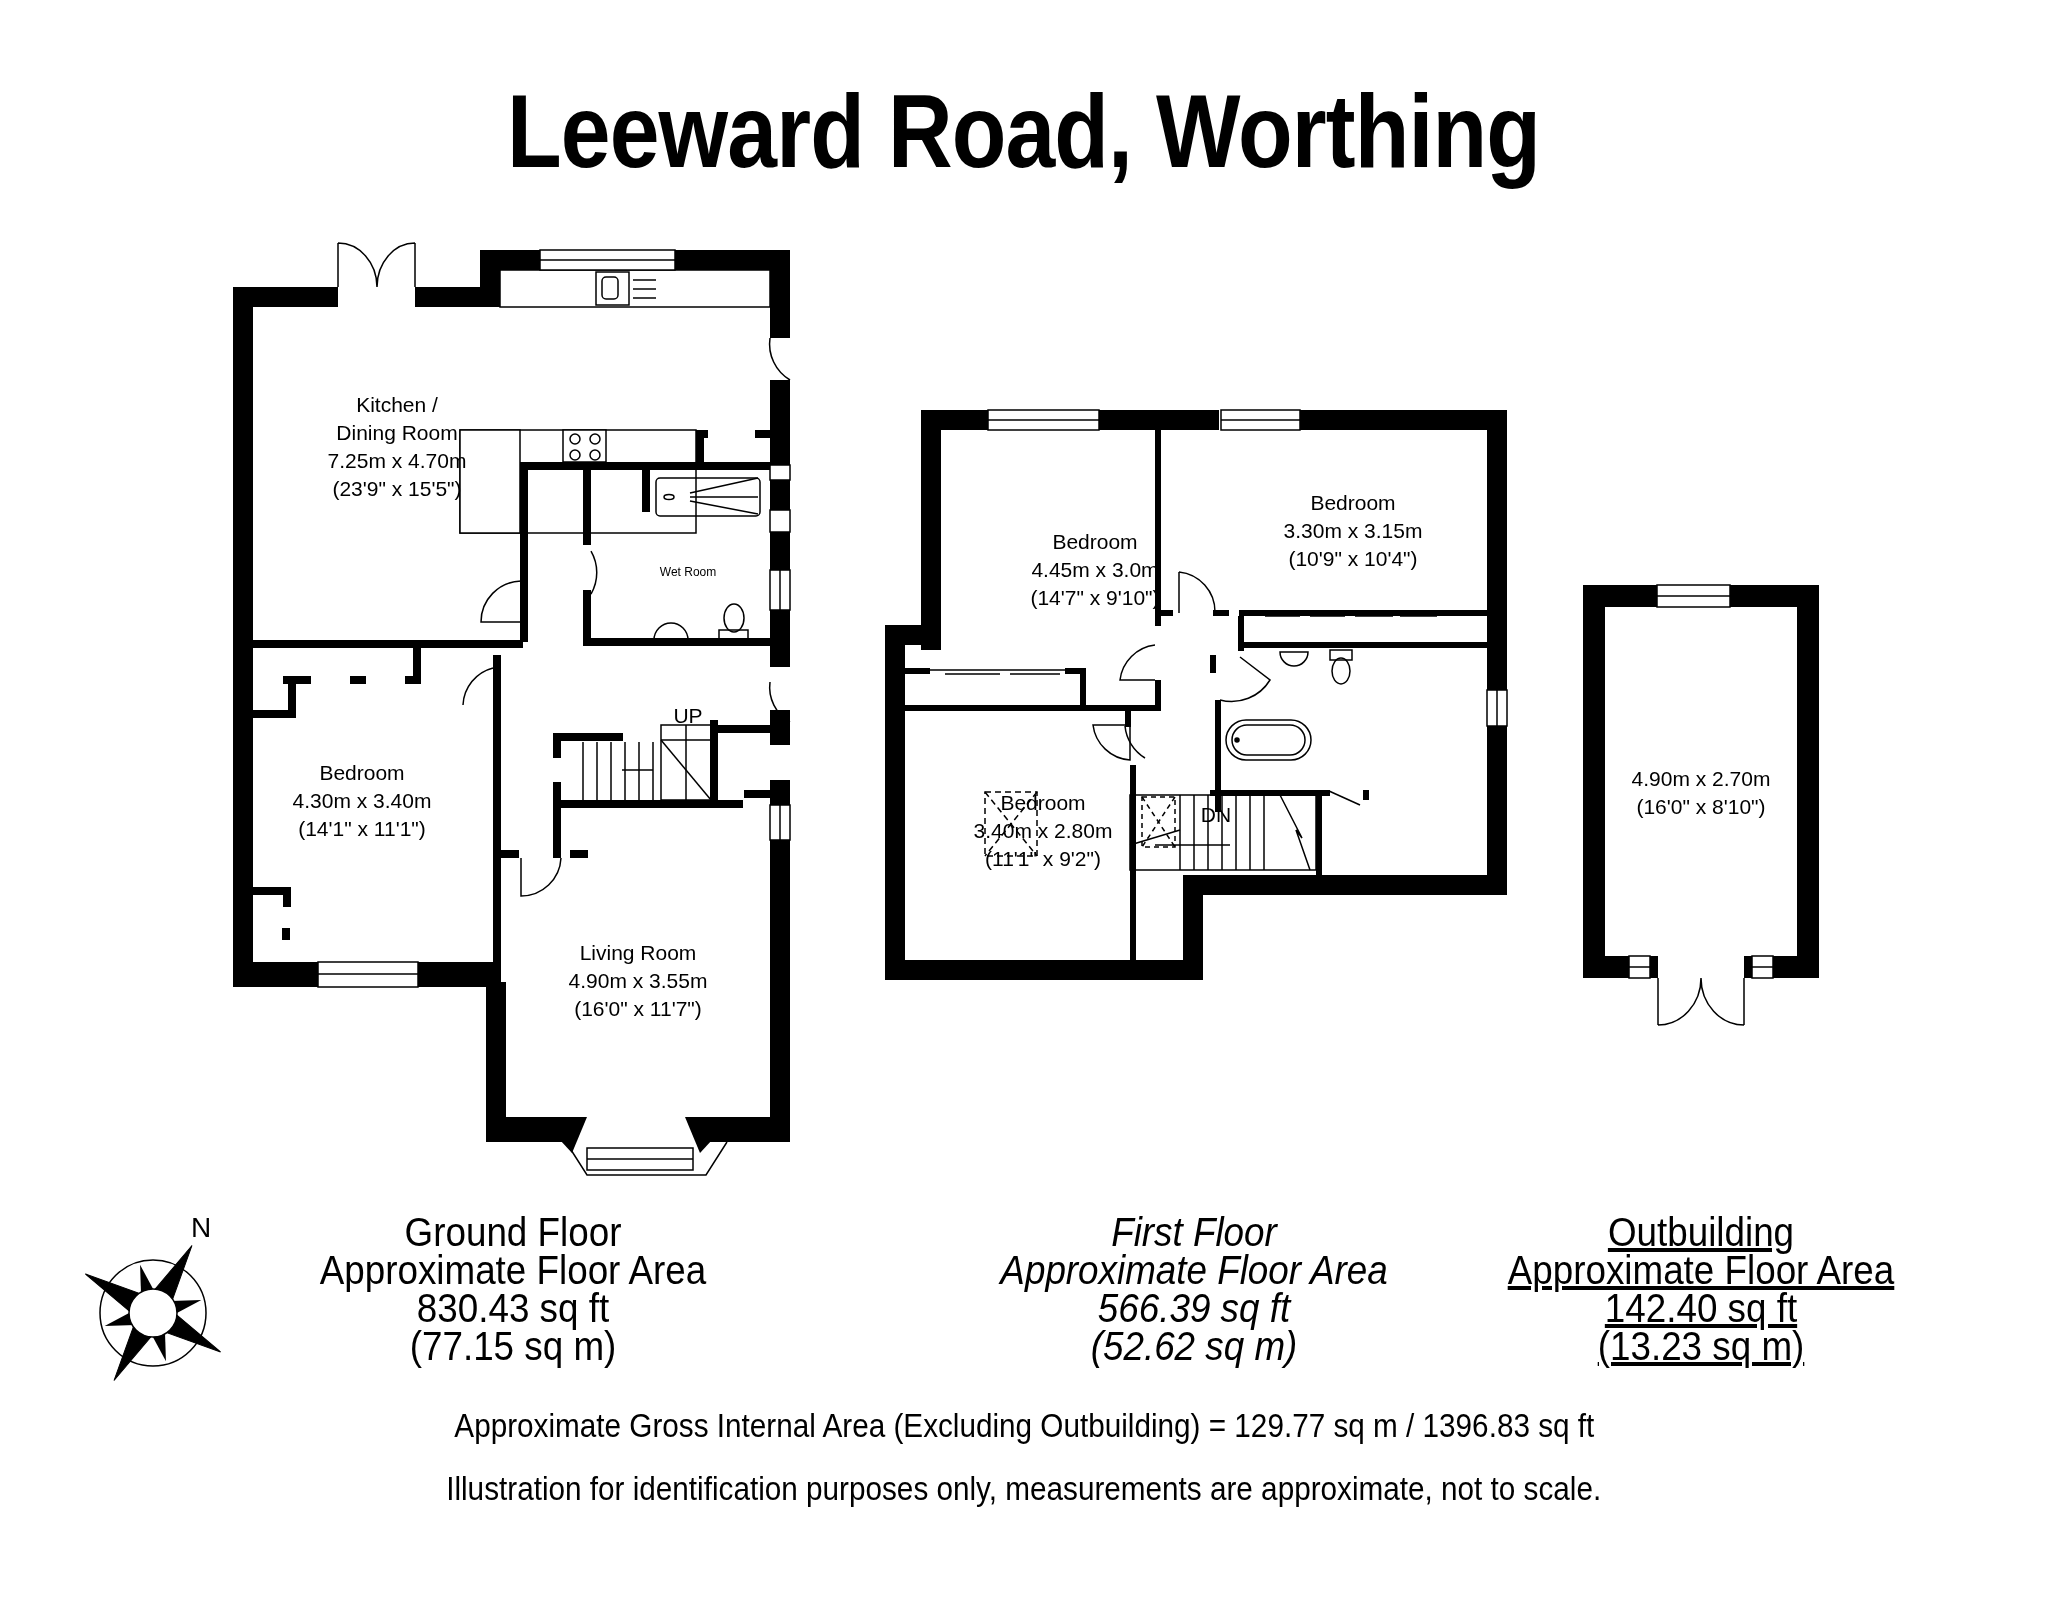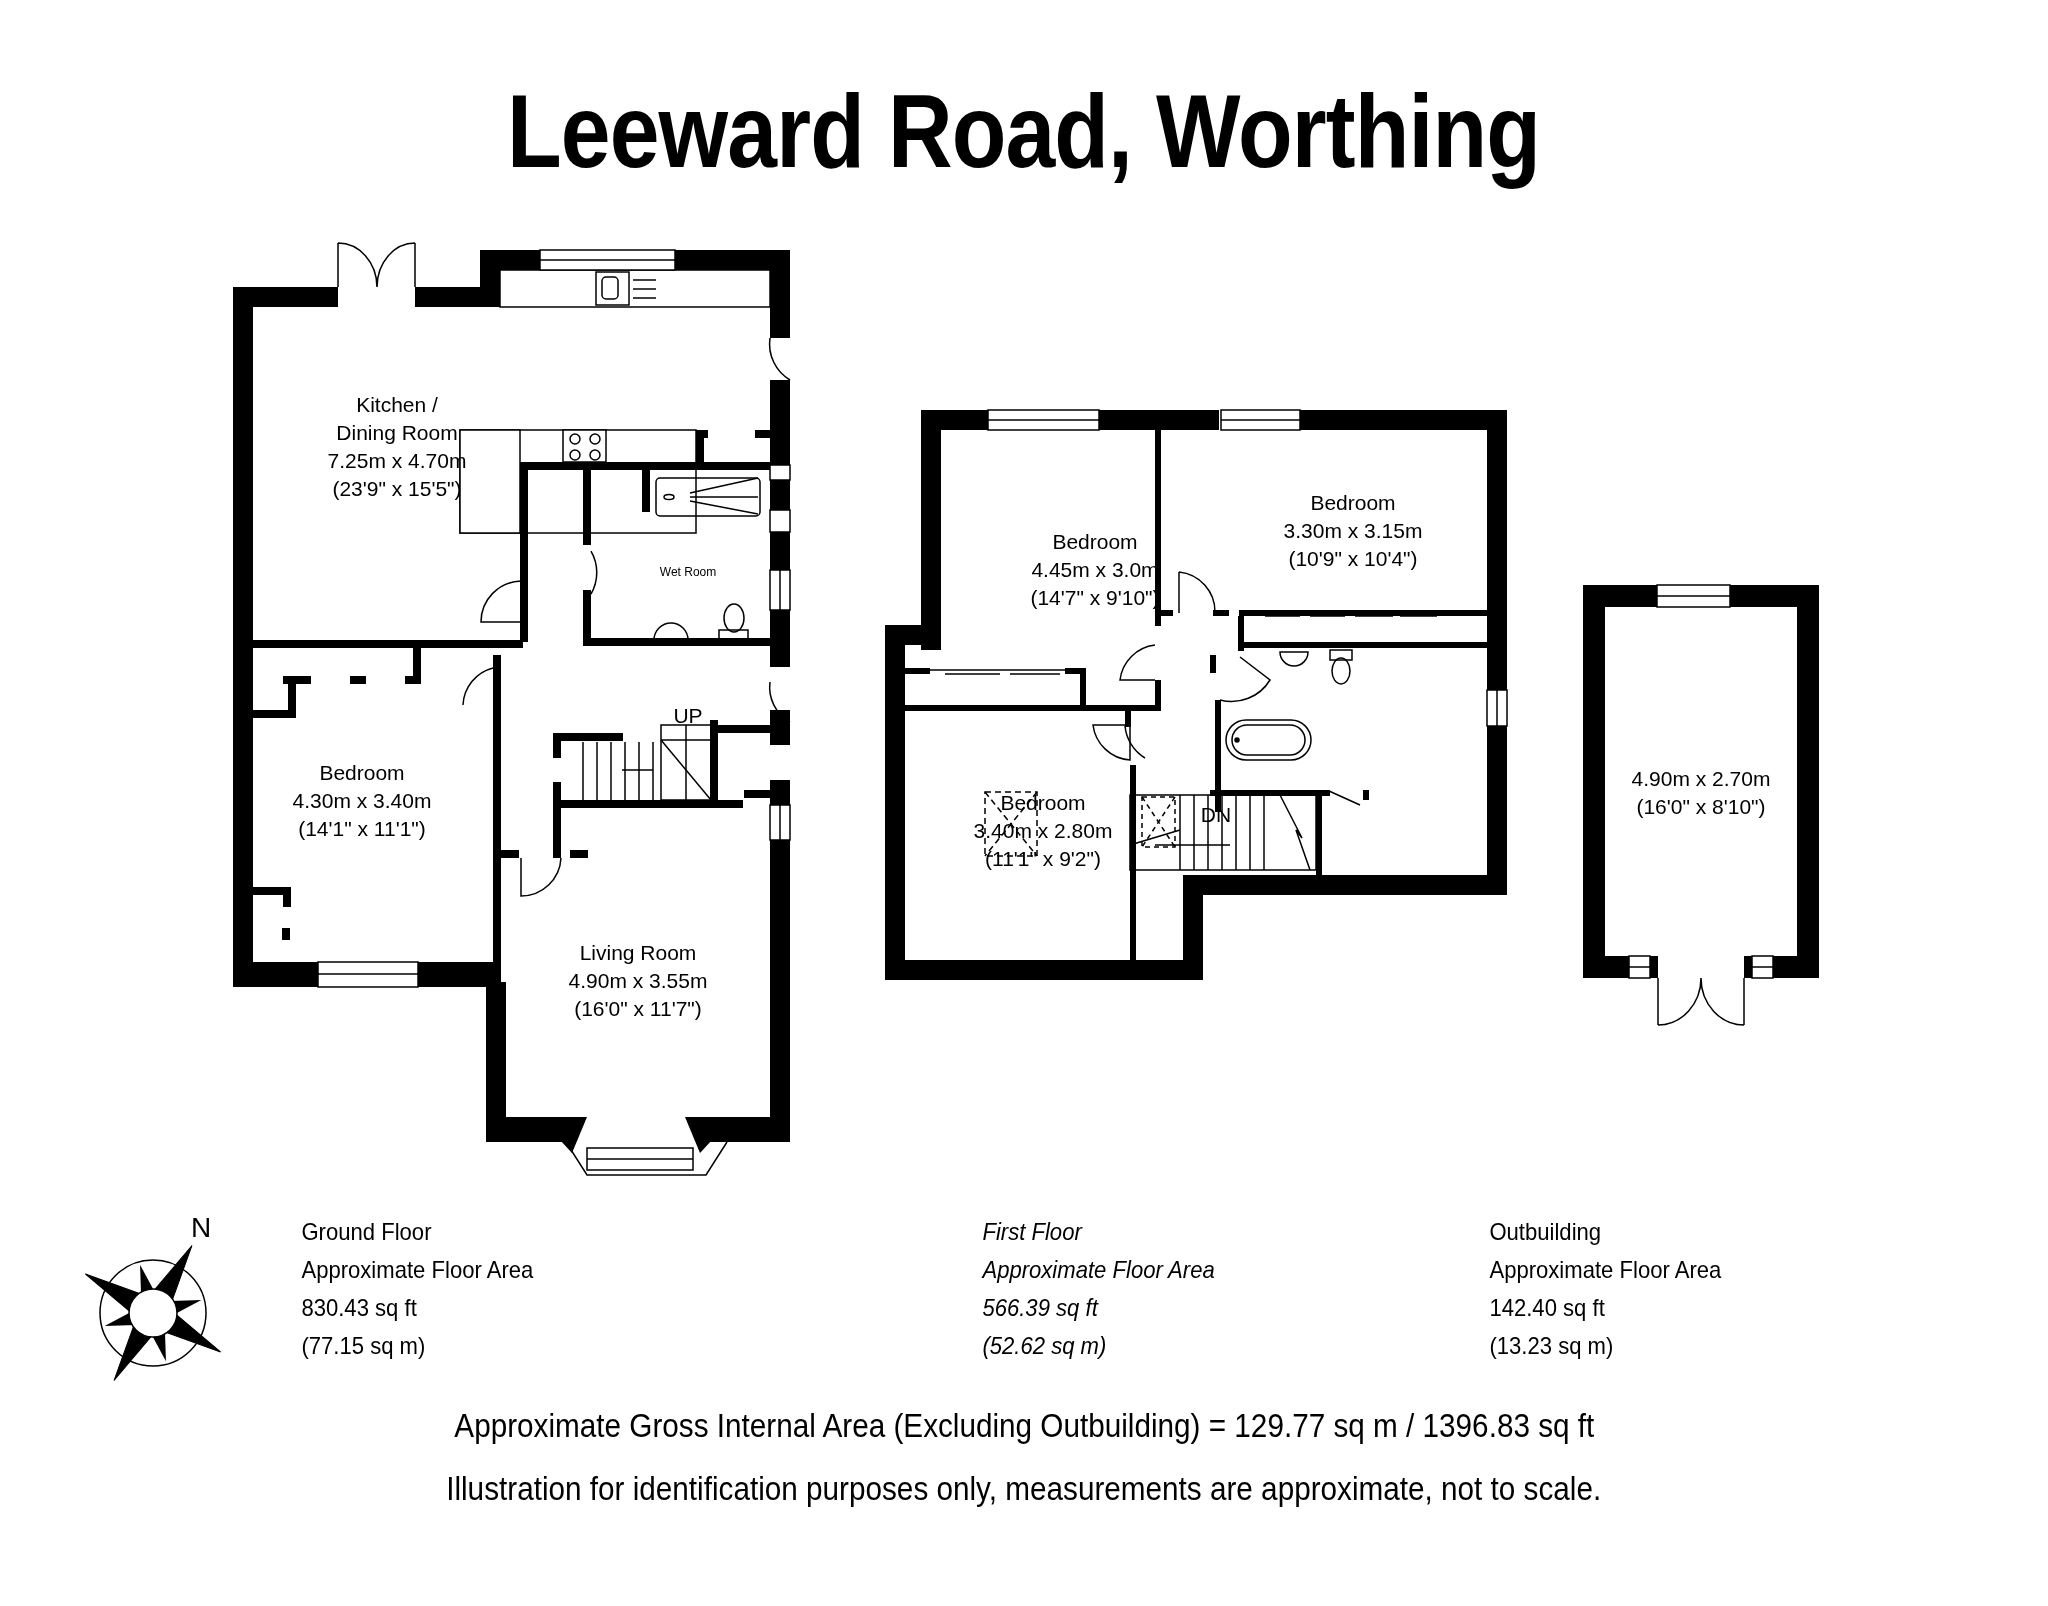--- a/index.html
+++ b/index.html
@@ -1,21 +1,21 @@
 <!DOCTYPE html>
 <html><head>
 <meta charset="utf-8">
 <style>
   html,body{margin:0;padding:0;background:#ffffff;}
   body{width:2048px;height:1606px;position:relative;overflow:hidden;font-family:"Liberation Sans",sans-serif;color:#000;}
   .title{position:absolute;left:0;top:71px;width:2048px;text-align:center;font-weight:bold;font-size:104px;line-height:120px;letter-spacing:-1px;}
   .title span{display:inline-block;transform:scaleX(0.86);transform-origin:center;}
   svg.plan{position:absolute;left:0;top:0;}
   .lbl{font-family:"Liberation Sans",sans-serif;fill:#000;}
-  .area{position:absolute;font-size:24px;line-height:38px;width:460px;}
+  .area{position:absolute;text-align:center;font-size:40px;line-height:38px;width:460px;}
   .area div{transform:scaleX(0.92);}
   .foot{position:absolute;left:0;width:2048px;text-align:center;font-size:33px;line-height:40px;}
   .foot span{display:inline-block;transform:scaleX(0.9);}
   .north{position:absolute;left:191px;top:1212px;font-size:28px;}
 </style>
 </head>
 <body>
 
 <div class="title"><span>Leeward Road, Worthing</span></div>
 
@@ -299,21 +299,21 @@
   <div>Approximate Floor Area</div>
   <div>830.43 sq ft</div>
   <div>(77.15 sq m)</div>
 </div>
 <div class="area" style="left:964px;top:1213px;font-style:italic;">
   <div>First Floor</div>
   <div>Approximate Floor Area</div>
   <div>566.39 sq ft</div>
   <div>(52.62 sq m)</div>
 </div>
-<div class="area" style="left:1471px;top:1213px;">
+<div class="area" style="left:1471px;top:1213px;text-decoration:underline;">
   <div>Outbuilding</div>
   <div>Approximate Floor Area</div>
   <div>142.40 sq ft</div>
   <div>(13.23 sq m)</div>
 </div>
 
 <div class="foot" style="top:1406px;"><span>Approximate Gross Internal Area (Excluding Outbuilding) = 129.77 sq m / 1396.83 sq ft</span></div>
 <div class="foot" style="top:1469px;"><span>Illustration for identification purposes only, measurements are approximate, not to scale.</span></div>
 
 </body></html>

